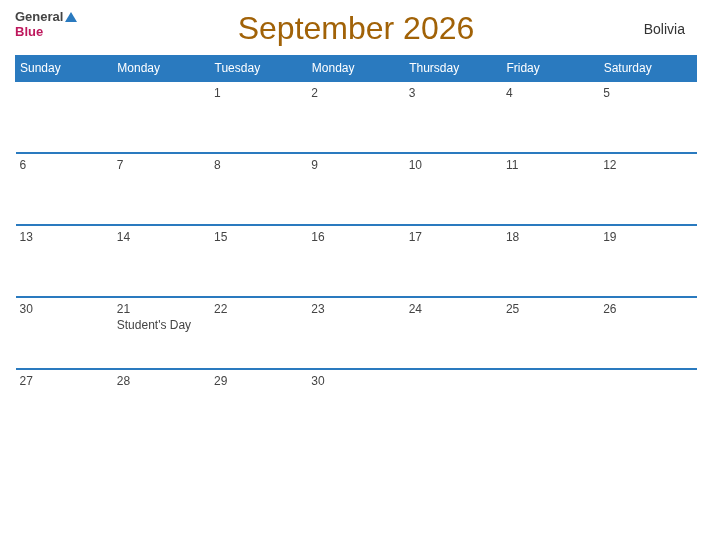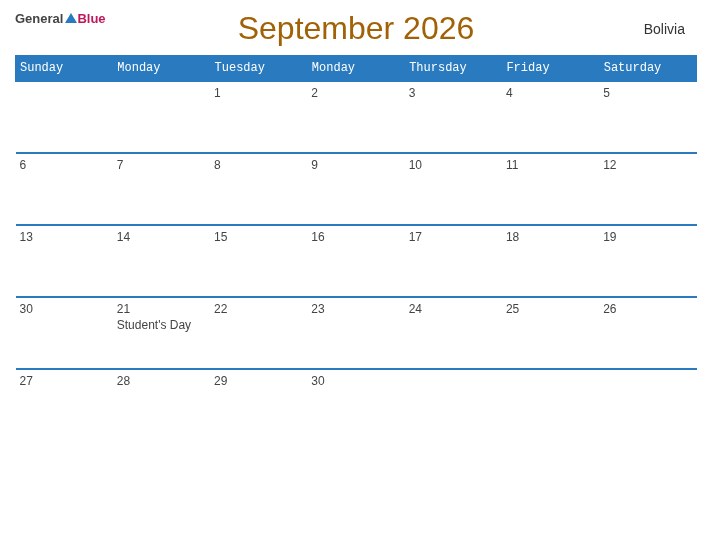--- a/index.html
+++ b/index.html
@@ -21,21 +21,21 @@
       align-items: center;
       justify-content: center;
       position: relative;
       margin-bottom: 8px;
     }
     .logo {
       position: absolute;
       left: 0;
       top: 0;
       display: flex;
-      flex-direction: row;
+      flex-direction: column;
       line-height: 1;
     }
     .logo-triangle {
       display: inline-block;
       width: 0;
       height: 0;
       border-left: 6px solid transparent;
       border-right: 6px solid transparent;
       border-bottom: 10px solid #2a7abf;
       margin-left: 2px;
@@ -63,21 +63,20 @@
     .calendar-table thead tr {
       background: #2a7abf;
     }
     .calendar-table thead th {
       color: #fff;
       font-size: 12px;
       font-weight: normal;
       padding: 5px 4px;
       text-align: left;
       border: 1px solid #2a7abf;
-      font-family: Liberation Mono, monospace;
     }
     .calendar-table tbody tr {
       border-top: 2px solid #2a7abf;
     }
     .calendar-table tbody td {
       vertical-align: top;
       padding: 4px 4px 2px 4px;
       height: 72px;
       font-size: 12px;
       color: #444;

